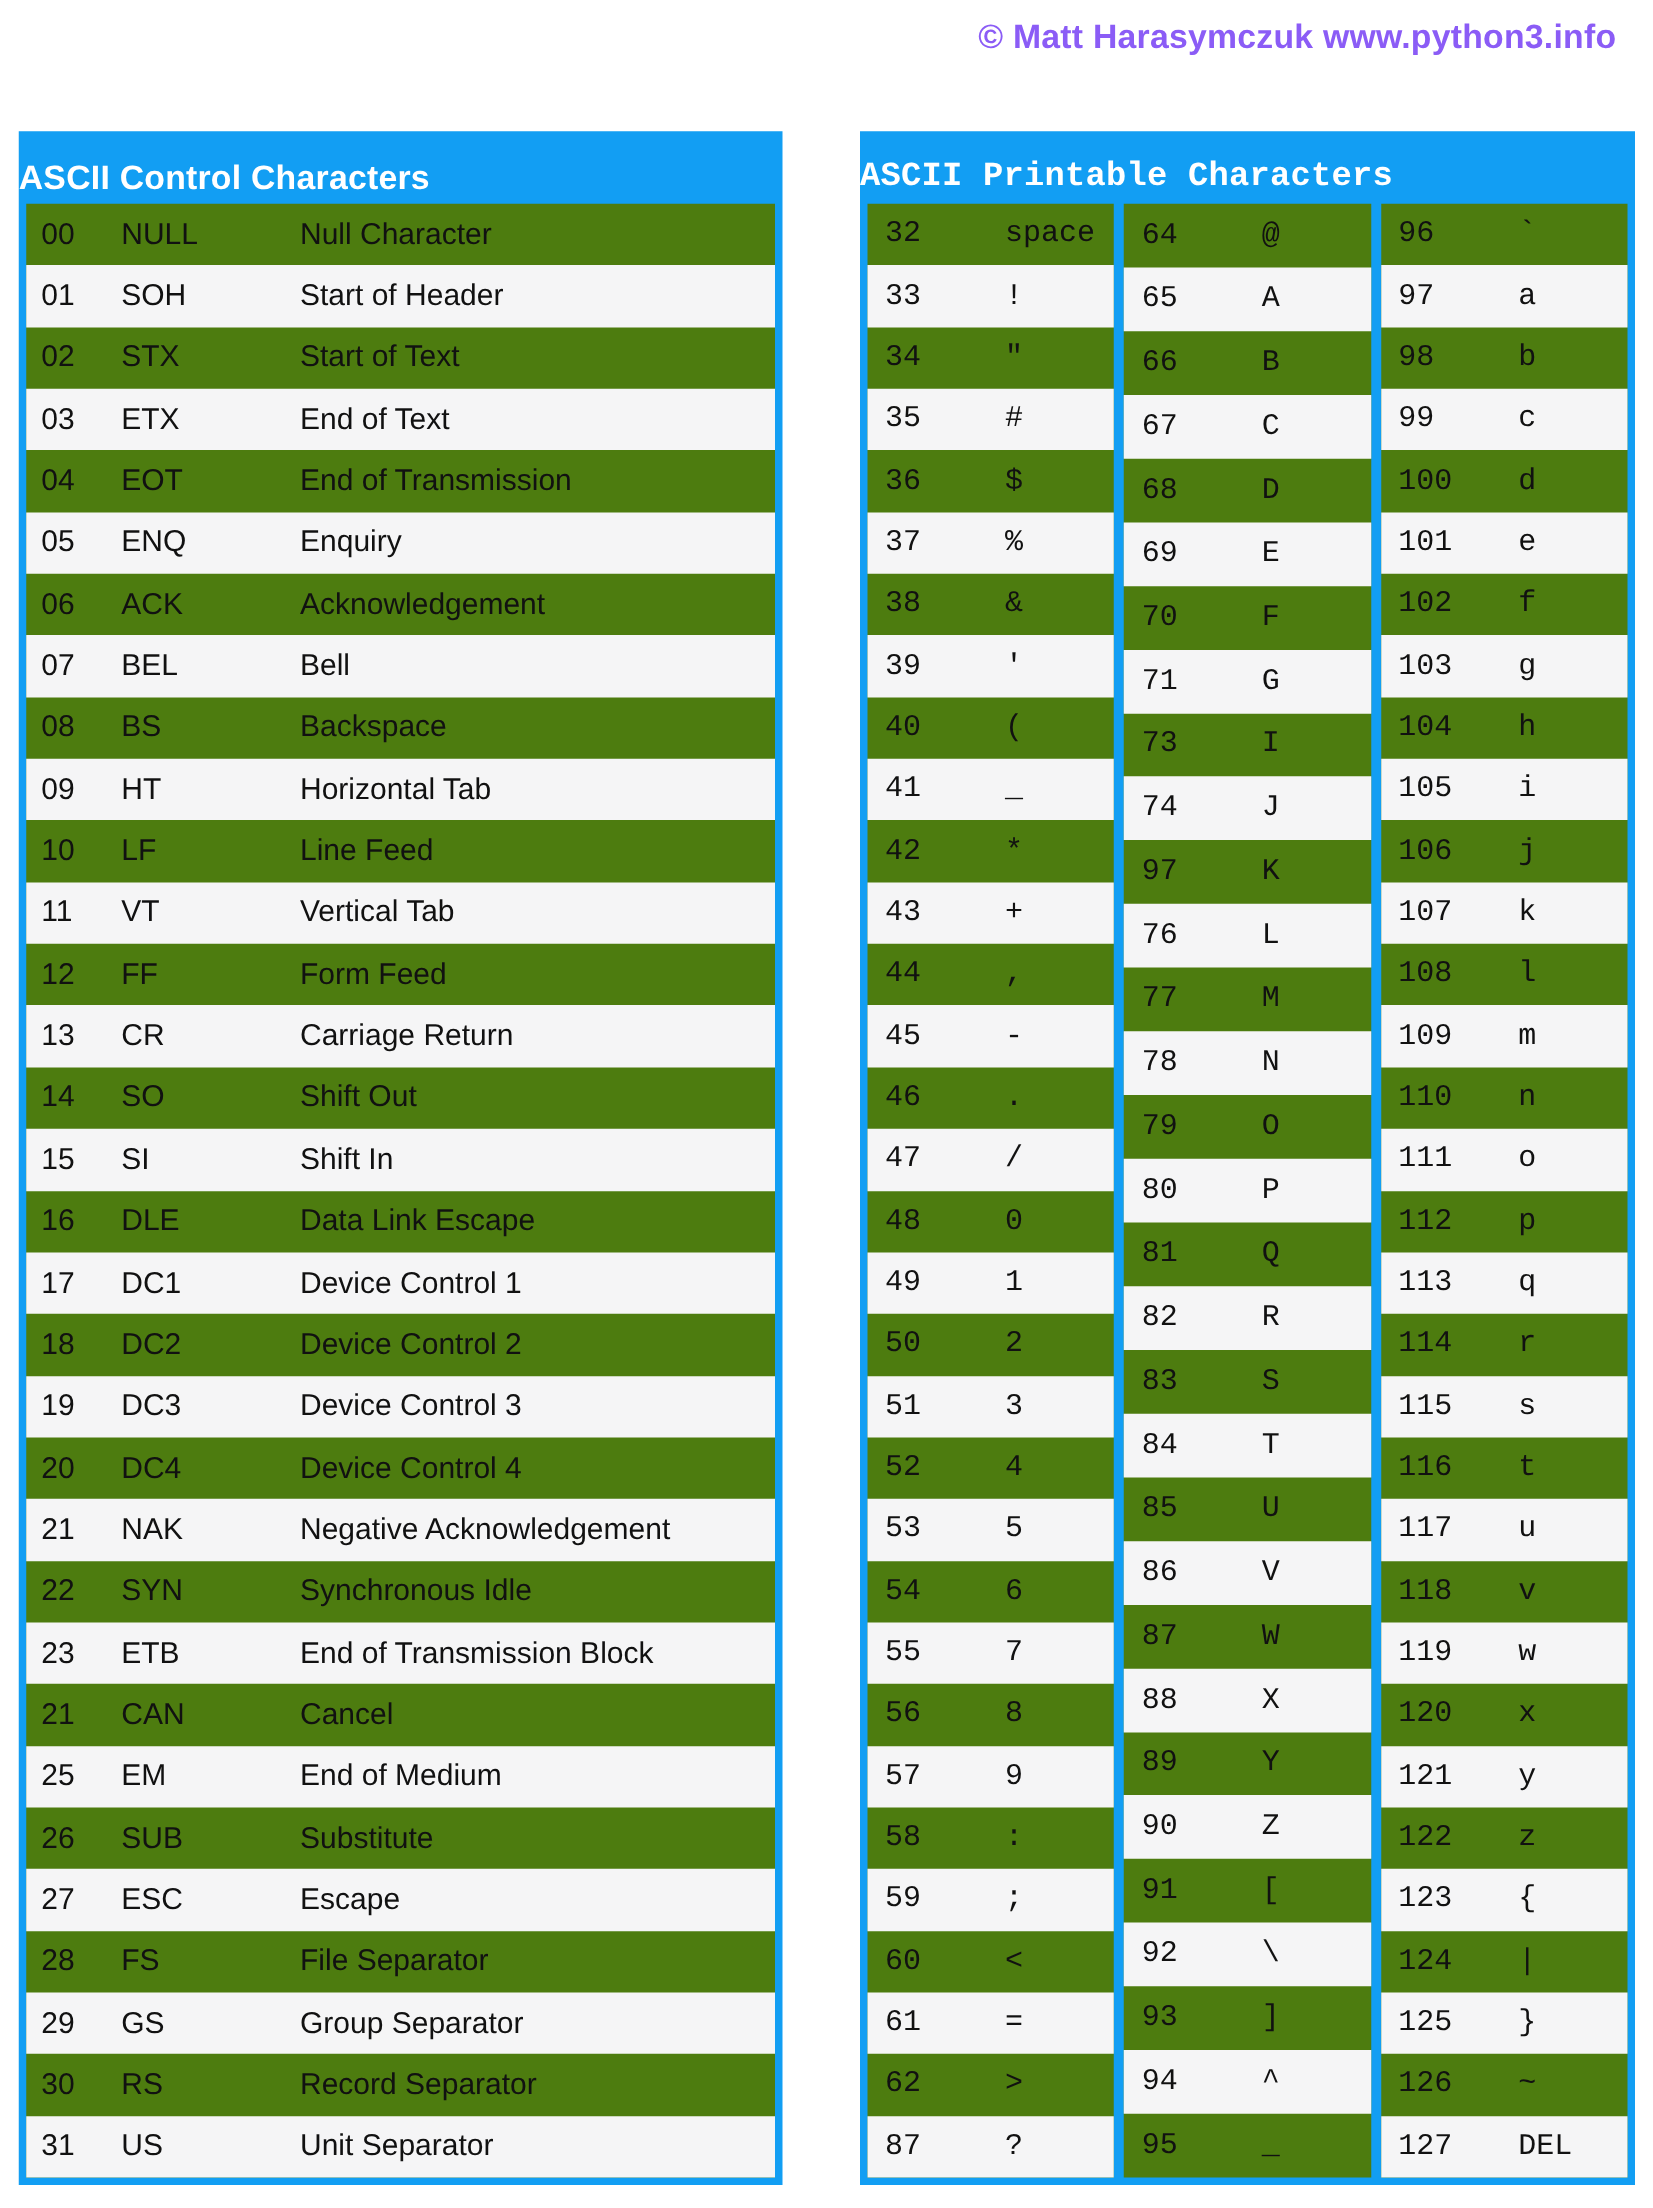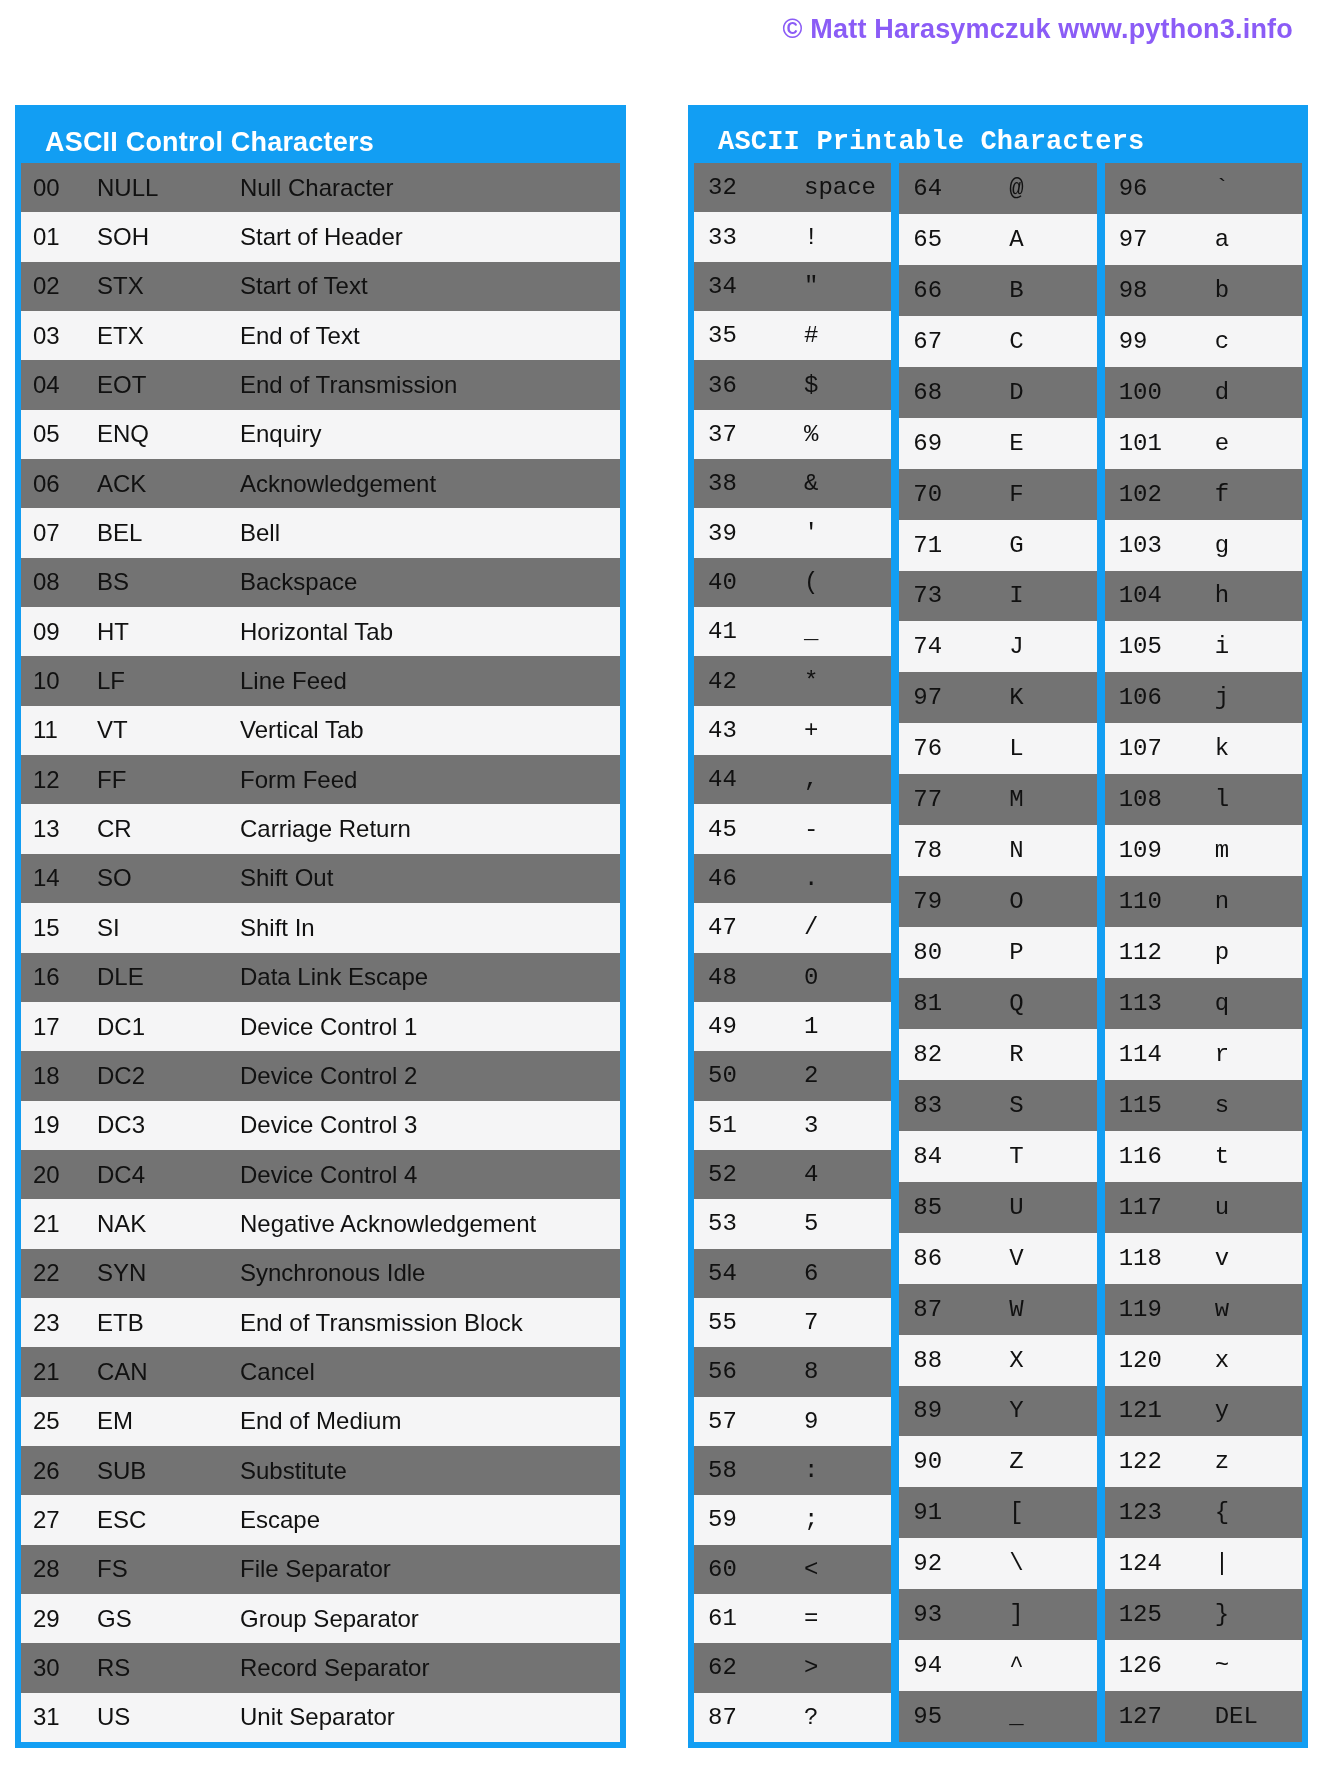--- a/index.html
+++ b/index.html
@@ -21,35 +21,35 @@
   .panel{
     position:absolute;top:105px;height:1643px;
     background:#129ef3;
     box-sizing:border-box;
   }
   .panel-left{left:15px;width:611px;}
   .panel-right{left:688px;width:620px;font-family:Liberation Mono, monospace;}
   .panel-title{
     height:74px;
     display:flex;align-items:center;
-    padding-left:30px;
+    padding-left:0;
     color:#ffffff;font-size:27px;font-weight:bold;
     letter-spacing:0.2px;
     box-sizing:border-box;
     text-align:right;
   }
   .panel-body{
     position:absolute;
     top:58px;left:6px;right:6px;bottom:6px;
     display:flex;
     gap:8px;
   }
   .subtable{
     flex:1;
-    background:#737373;
+    background:#4d7c0f;
     display:flex;flex-direction:column;
     min-width:0;
   }
   .trow{
     flex:1;
     display:flex;align-items:center;
     padding-left:12px;
     font-size:24px;color:#111;
     box-sizing:border-box;
     white-space:nowrap;
@@ -551,20 +551,24 @@
         </div>
         <div class="trow p-row">
           <span class="p-code">109</span>
           <span class="p-char">m</span>
         </div>
         <div class="trow p-row">
           <span class="p-code">110</span>
           <span class="p-char">n</span>
         </div>
         <div class="trow p-row">
+          <span class="p-code">111</span>
+          <span class="p-char">o</span>
+        </div>
+        <div class="trow p-row">
           <span class="p-code">112</span>
           <span class="p-char">p</span>
         </div>
         <div class="trow p-row">
           <span class="p-code">113</span>
           <span class="p-char">q</span>
         </div>
         <div class="trow p-row">
           <span class="p-code">114</span>
           <span class="p-char">r</span>

